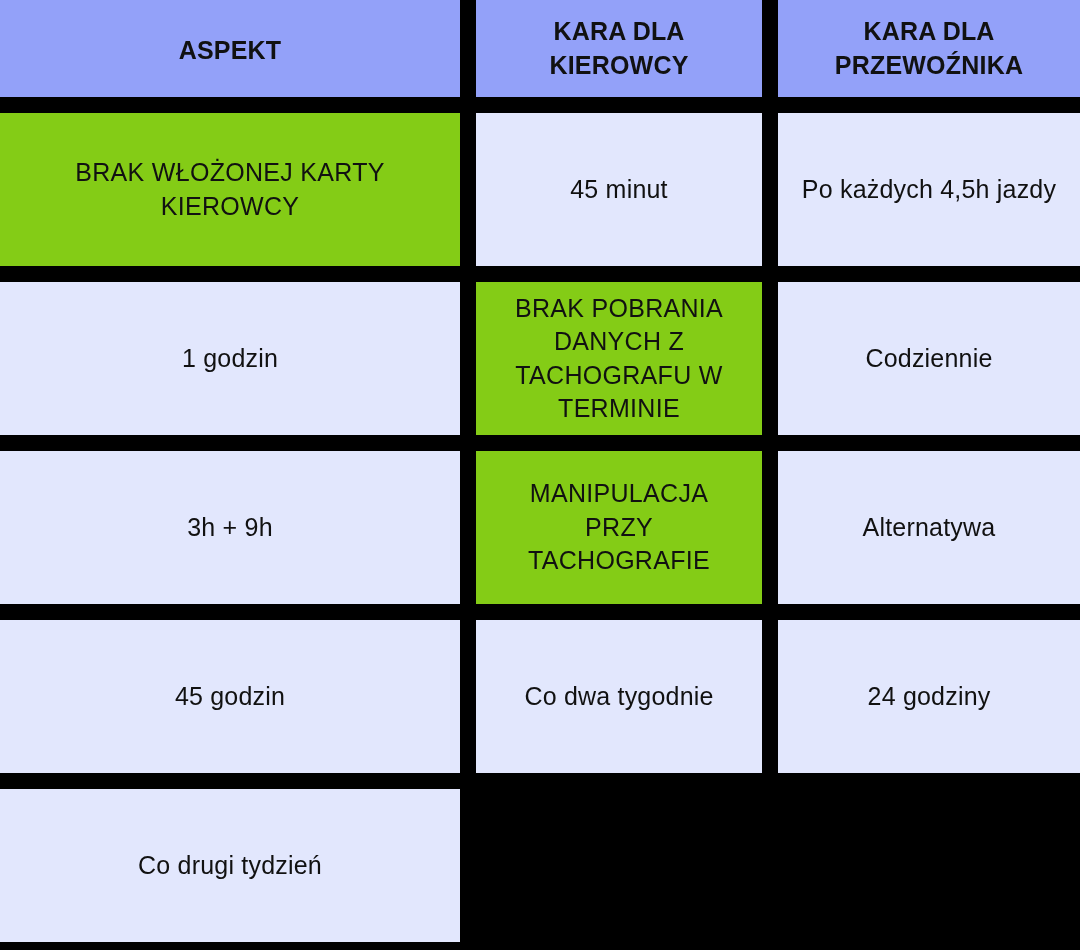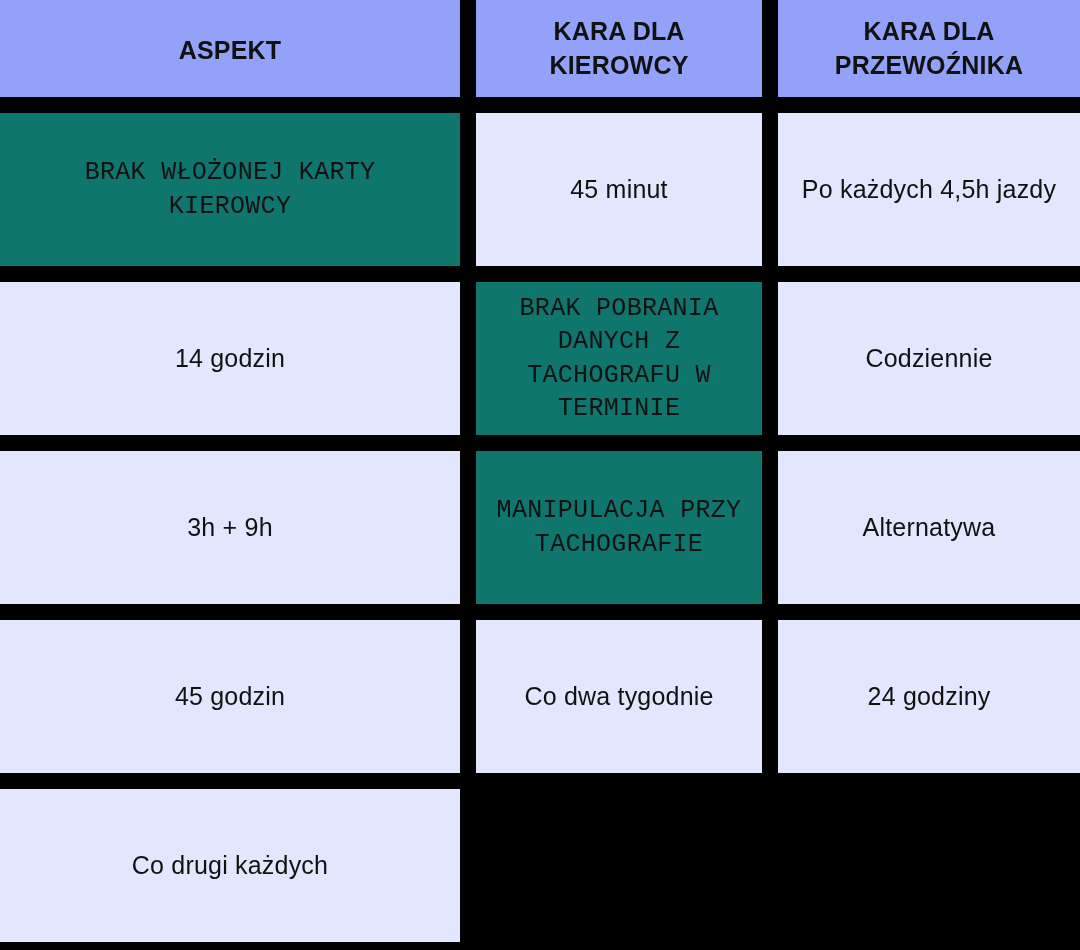--- a/index.html
+++ b/index.html
@@ -42,26 +42,25 @@
     background: #93a1f9;
     font-weight: 700;
     font-size: 25px;
     letter-spacing: 0.2px;
     text-transform: uppercase;
   }
   .head-aspect { padding-top: 8px; }
 
   
   .c1 {
-    background: #0f766e;
+    background: #84cc16;
     font-size: 25px;
     font-weight: 400;
     text-transform: uppercase;
     letter-spacing: 0.3px;
-    font-family: Liberation Mono, monospace;
   }
 
   
   .c2, .c3 {
     background: #e2e7fd;
     font-size: 25px;
     font-weight: 400;
     letter-spacing: 0.2px;
   }
 
@@ -89,21 +88,21 @@
     <span>BRAK WŁOŻONEJ KARTY KIEROWCY</span>
   </div>
   <div class="cell c2">
     <span>45 minut</span>
   </div>
   <div class="cell c3">
     <span>Po każdych 4,5h jazdy</span>
   </div>
 
   <div class="cell c2">
-    <span>14 godzin</span>
+    <span>1 godzin</span>
   </div>
   <div class="cell c1">
     <span>BRAK POBRANIA DANYCH Z TACHOGRAFU W TERMINIE</span>
   </div>
 
   <div class="cell c3">
     <span>Codziennie</span>
   </div>
   <div class="cell c2">
     <span>3h + 9h</span>
@@ -119,16 +118,16 @@
     <span>45 godzin</span>
   </div>
   <div class="cell c3">
     <span>Co dwa tygodnie</span>
   </div>
 
   <div class="cell c2">
     <span>24 godziny</span>
   </div>
   <div class="cell c3">
-    <span>Co drugi każdych</span>
+    <span>Co drugi tydzień</span>
   </div>
 
 </div>
 
 </body></html>

